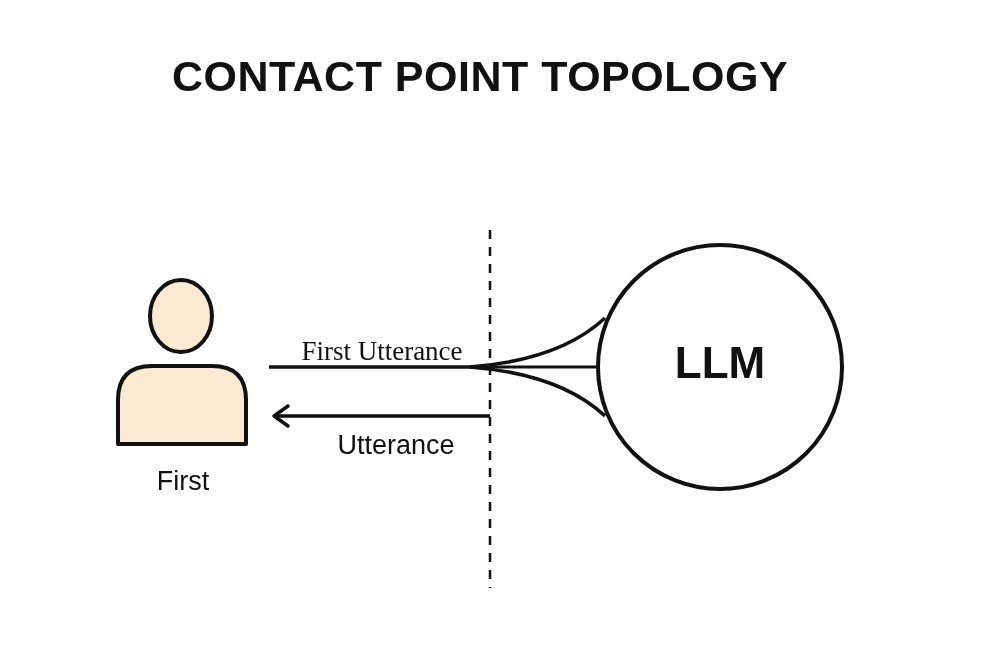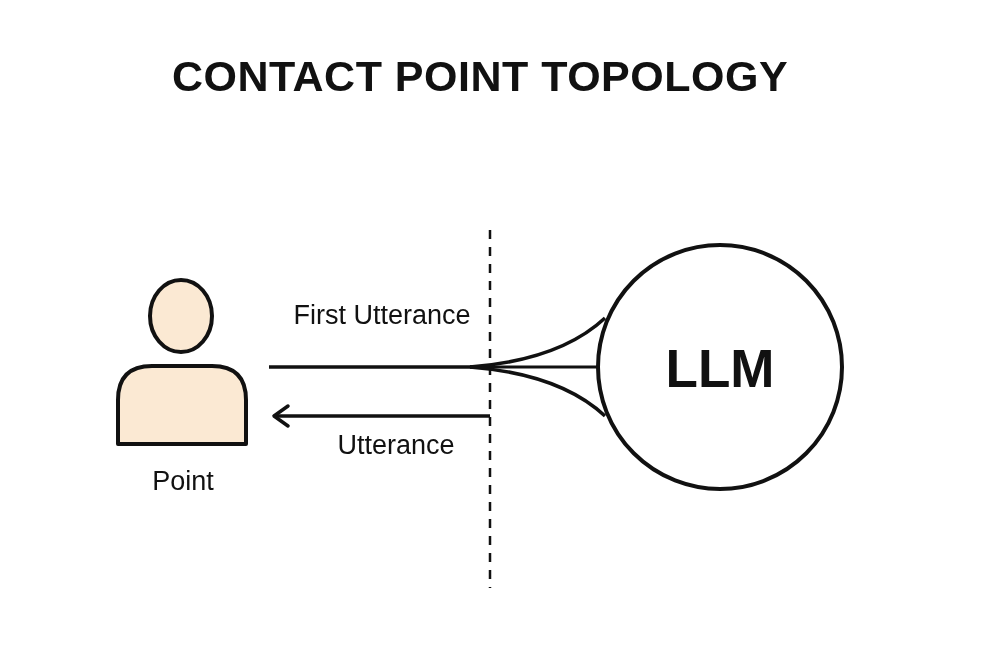--- a/index.html
+++ b/index.html
@@ -1,23 +1,23 @@
 <!DOCTYPE html>
 <html><head>
   <meta charset="utf-8">
   <style>
     html, body { margin: 0; padding: 0; background: #ffffff; }
     body { width: 1000px; height: 667px; position: relative; overflow: hidden; font-family: "Liberation Sans", "DejaVu Sans", sans-serif; color: #111111; }
     .title { position: absolute; left: 0; top: 52px; width: 960px; text-align: center; font-size: 43px; font-weight: bold; letter-spacing: 0.5px; }
     .label { position: absolute; font-size: 27px; text-align: center; white-space: nowrap; }
     .cp-label { left: 410px; top: 157px; width: 160px; line-height: 33px; }
     .user-label { left: 128px; top: 466px; width: 110px; }
-    .fu-label { left: 272px; top: 300px; width: 220px; }
+    .fu-label { left: 272px; top: 336px; width: 220px; font-family: Liberation Serif, serif; }
     .resp-label { left: 316px; top: 430px; width: 160px; }
-    .llm-label { position: absolute; left: 600px; top: 338px; width: 240px; text-align: center; font-size: 53px; font-weight: bold; }
+    .llm-label { position: absolute; left: 600px; top: 338px; width: 240px; text-align: center; font-size: 44px; font-weight: bold; }
     svg.diagram { position: absolute; left: 0; top: 0; }
   </style>
 </head>
 <body>
 
 <div class="title">CONTACT POINT TOPOLOGY</div>
 
 <svg class="diagram" width="1000" height="667" viewBox="0 0 1000 667">
 
   <g>
@@ -40,14 +40,14 @@
   <g>
     <line x1="490" y1="416" x2="276" y2="416" stroke="#111" stroke-width="3.5"></line>
     <path d="M288 406 L274 416 L288 426" fill="none" stroke="#111" stroke-width="3.5" stroke-linecap="round" stroke-linejoin="round"></path>
   </g>
 </svg>
 
 <div class="label cp-label">
 </div>
 <div class="label fu-label">First Utterance</div>
 <div class="label resp-label">Utterance</div>
-<div class="label user-label">Point</div>
+<div class="label user-label">First</div>
 <div class="llm-label">LLM</div>
 
 </body></html>

